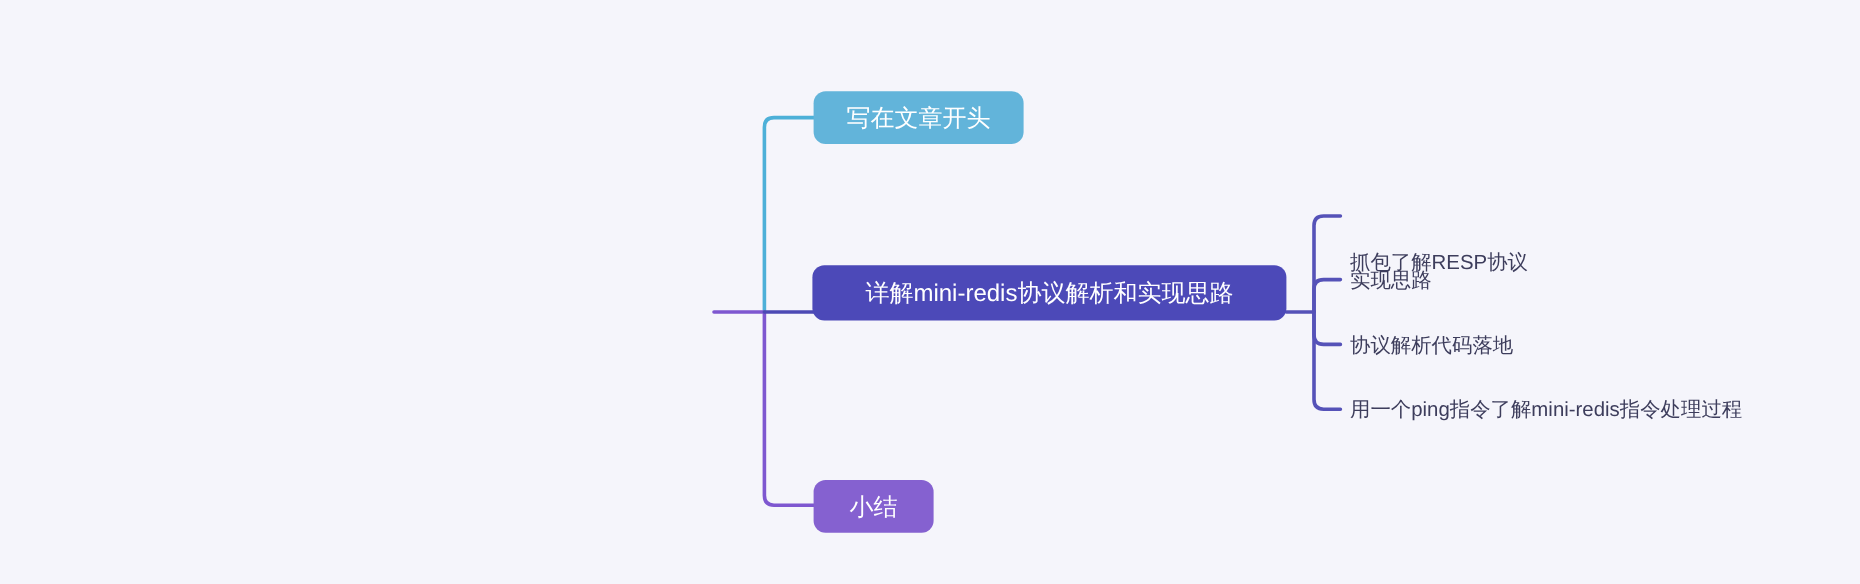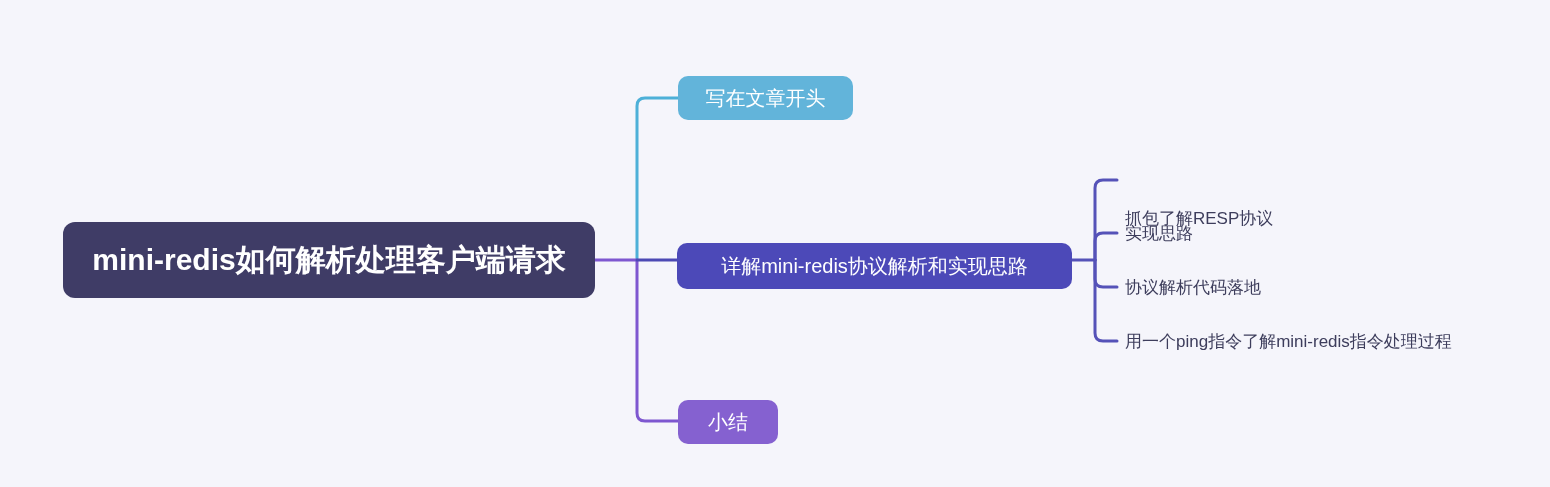--- a/index.html
+++ b/index.html
@@ -68,21 +68,21 @@
     border-radius:10px;
     font-size:20px;
     padding:0 30px;
   }
   .node-opening{
     left:678px;top:76px;
     width:175px;
     background:var(--branch-opening-bg);
   }
   .node-detail{
-    left:677px;top:243px;
+    left:677px;top:221px;
     width:395px;height:46px;
     background:var(--branch-detail-bg);
   }
   .node-summary{
     left:678px;top:400px;
     width:100px;
     background:var(--branch-summary-bg);
   }
   .leaf{
     position:absolute;
@@ -113,21 +113,20 @@
 
     <path class="edge-indigo-dark" d="M 637 260 H 679"></path>
 
     <path class="edge-indigo" d="M 1072 260 H 1095"></path>
     <path class="edge-indigo" d="M 1095 260 V 188 Q 1095 180 1103 180 H 1117"></path>
     <path class="edge-indigo" d="M 1095 260 V 241 Q 1095 233 1103 233 H 1117"></path>
     <path class="edge-indigo" d="M 1095 260 V 279 Q 1095 287 1103 287 H 1117"></path>
     <path class="edge-indigo" d="M 1095 260 V 333 Q 1095 341 1103 341 H 1117"></path>
   </svg>
 
-  <div class="node node-root">mini-redis如何解析处理客户端请求</div>
 
   <div class="node node-branch node-opening">写在文章开头</div>
 
   <div class="node node-branch node-detail">详解mini-redis协议解析和实现思路</div>
 
   <div class="node node-branch node-summary">小结</div>
 
   <div class="leaf leaf-1">抓包了解RESP协议</div>
 
   <div class="leaf leaf-2">实现思路</div>

